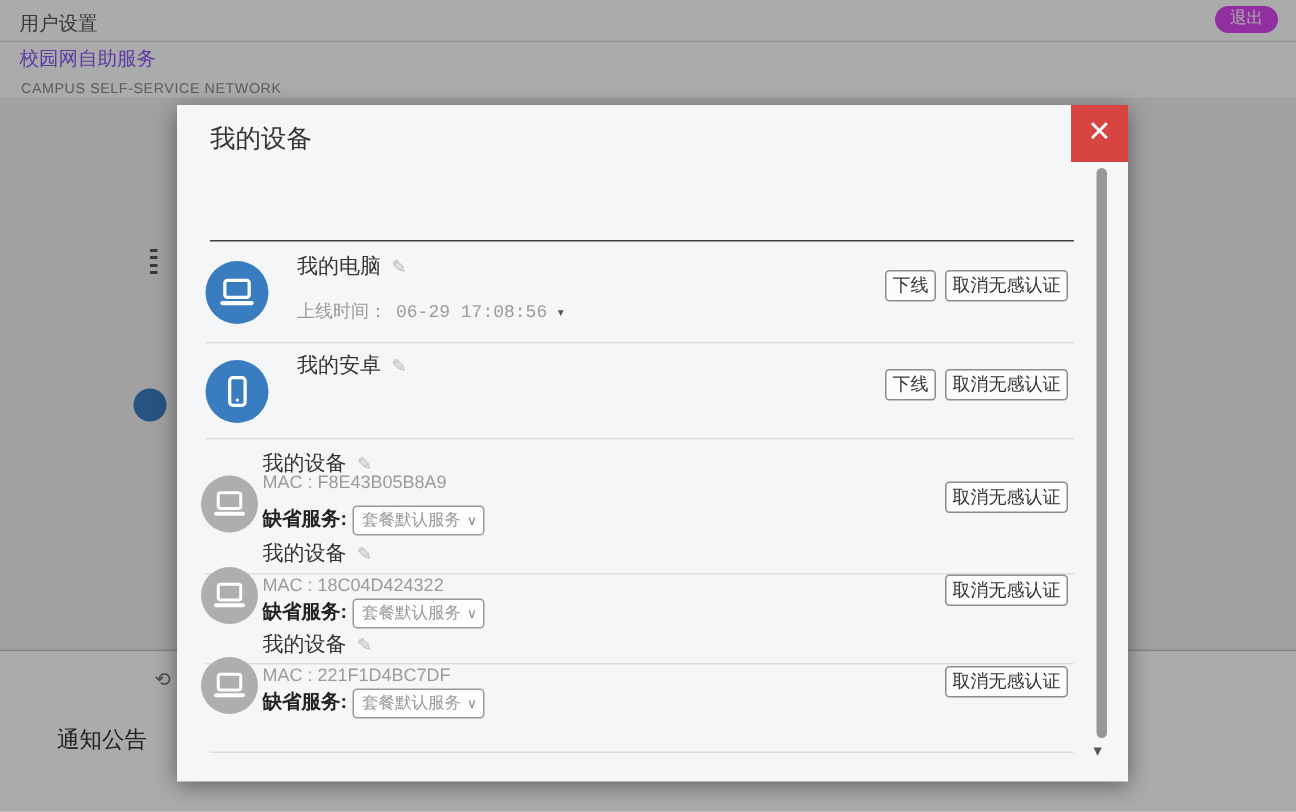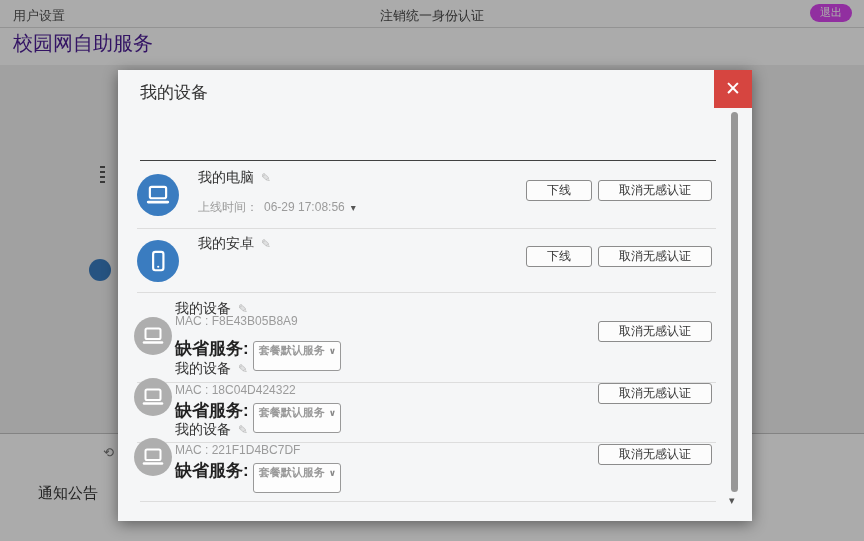--- a/index.html
+++ b/index.html
@@ -7,21 +7,21 @@
          font-family:"Liberation Sans","DejaVu Sans",sans-serif;background:#fff;}
   
   .page{position:absolute;inset:0;z-index:1;}
   .topbar{position:absolute;left:0;top:0;width:864px;height:27px;background:#fff;
           border-bottom:1px solid #dcdcdc;}
   .topbar-left{position:absolute;left:13px;top:7px;font-size:13px;color:#555;}
   .topbar-center{position:absolute;left:0;right:0;top:7px;text-align:center;font-size:13px;color:#4a4a4a;}
   .exit-btn{position:absolute;right:12px;top:4px;height:18px;padding:0 10px;border:none;
             border-radius:10px;background:#d946ef;color:#fff;font-size:11px;line-height:18px;
             font-family:Liberation Mono, monospace;cursor:pointer;}
-  .site-title{position:absolute;left:13px;top:30px;font-size:20px;color:#4c1d95;}
+  .site-title{position:absolute;left:13px;top:30px;font-size:13px;color:#8b5cf6;}
   .site-sub{position:absolute;left:14px;top:54px;font-size:9.5px;color:#8a8a8a;letter-spacing:.4px;}
   .main-band{position:absolute;left:0;top:65px;width:864px;height:368px;background:#f0f0f0;}
   .bottom-band{position:absolute;left:0;top:433px;width:864px;height:108px;background:#fff;
                border-top:1px solid #c4c4c4;}
   .menu-sliver{position:absolute;left:100px;top:101px;width:5px;height:20px;
                background:repeating-linear-gradient(#555 0 2px,transparent 2px 5px);}
   .bg-avatar{position:absolute;left:89px;top:194px;width:22px;height:22px;border-radius:50%;background:#3a7cc0;}
   .notice-title{position:absolute;left:38px;top:10px;font-size:15px;color:#333;margin-top:40px;}
   .notice-icon{position:absolute;left:103px;top:11px;font-size:13px;color:#777;}
   
@@ -36,44 +36,44 @@
   .hr{position:absolute;height:1px;background:#ddd;}
   .hr-dark{background:#414141;}
   .circle{position:absolute;border-radius:50%;display:flex;align-items:center;justify-content:center;}
   .circle.blue{width:42px;height:42px;background:#3a7cc0;}
   .circle.gray{width:38px;height:38px;background:#aeaeae;}
   .row-title{position:absolute;font-size:14px;color:#333;white-space:nowrap;}
   .edit-ic{font-size:12px;color:#b5b5b5;margin-left:7px;cursor:pointer;}
   .row-sub{position:absolute;font-size:12px;color:#9b9b9b;white-space:nowrap;}
   .row-sub .time{margin-left:6px;}
   .caret{color:#555;font-size:10px;margin-left:6px;cursor:pointer;}
-  .svc-label{font-size:17px;font-weight:bold;color:#222;margin-right:4px;}
+  .svc-label{font-size:13px;font-weight:bold;color:#222;margin-right:4px;}
   .svc-select{display:inline-block;border:1px solid #999;border-radius:3px;background:#fdfdfd;
-              font-size:11px;color:#999;padding:1px 4px 12px 5px;cursor:pointer;white-space:nowrap;font-weight:bold;}
+              font-size:11px;color:#999;padding:1px 4px 2px 5px;cursor:pointer;white-space:nowrap;}
   .svc-select .chev{margin-left:4px;color:#888;font-size:9px;}
   .btns{position:absolute;right:40px;display:flex;gap:6px;}
   .btn{border:1px solid #8c8c8c;background:#fcfcfc;border-radius:3px;color:#333;
-       font-size:12px;padding:2px 20px;line-height:1.25;cursor:pointer;font-family:inherit;white-space:nowrap;}
+       font-size:12px;padding:2px 4px;line-height:1.25;cursor:pointer;font-family:inherit;white-space:nowrap;}
   .scroll-thumb{position:absolute;left:613px;top:42px;width:7px;height:380px;background:#979797;
                 border-radius:4px;cursor:pointer;}
   .scroll-arrow{position:absolute;left:611px;top:424px;font-size:11px;color:#555;cursor:pointer;}
   .dev-icon{display:block;}
 </style>
 </head>
 <body>
 
 <div class="stage">
 
   <div class="page">
     <div class="topbar">
       <span class="topbar-left">用户设置</span>
-      <span class="topbar-center">注销统一身份认证</span>
       <button class="exit-btn">退出</button>
     </div>
     <div class="site-title">校园网自助服务</div>
+    <div class="site-sub">CAMPUS SELF-SERVICE NETWORK</div>
     <div class="main-band">
       <div class="menu-sliver"></div>
       <div class="bg-avatar"></div>
     </div>
     <div class="bottom-band">
       <span class="notice-title">通知公告</span>
       <span class="notice-icon">⟲</span>
     </div>
   </div>
 
@@ -86,21 +86,21 @@
 
     <div class="circle blue" style="left:19px;top:104px;">
       <svg class="dev-icon" width="26" height="26" viewBox="0 0 24 24">
         <rect x="4.5" y="4.5" width="15" height="10.5" rx="1.6" fill="none" stroke="#fff" stroke-width="2"></rect>
         <path d="M3 18.5 h18" stroke="#fff" stroke-width="2.6" stroke-linecap="round"></path>
       </svg>
     </div>
     <div class="row-title" style="left:80px;top:99px;">
       <span>我的电脑</span><span class="edit-ic">✎</span>
     </div>
-    <div class="row-sub" style="left:80px;top:129px;">
+    <div class="row-sub" style="left:80px;top:129px;font-family:Liberation Mono, monospace;">
       <span>上线时间：</span><span class="time">06-29 17:08:56</span><span class="caret">▾</span>
     </div>
     <div class="btns" style="top:110px;">
       <button class="btn">下线</button>
       <button class="btn">取消无感认证</button>
     </div>
     <div class="hr" style="left:19px;top:158px;width:579px;"></div>
 
     <div class="circle blue" style="left:19px;top:170px;">
       <svg class="dev-icon" width="26" height="26" viewBox="0 0 24 24">

